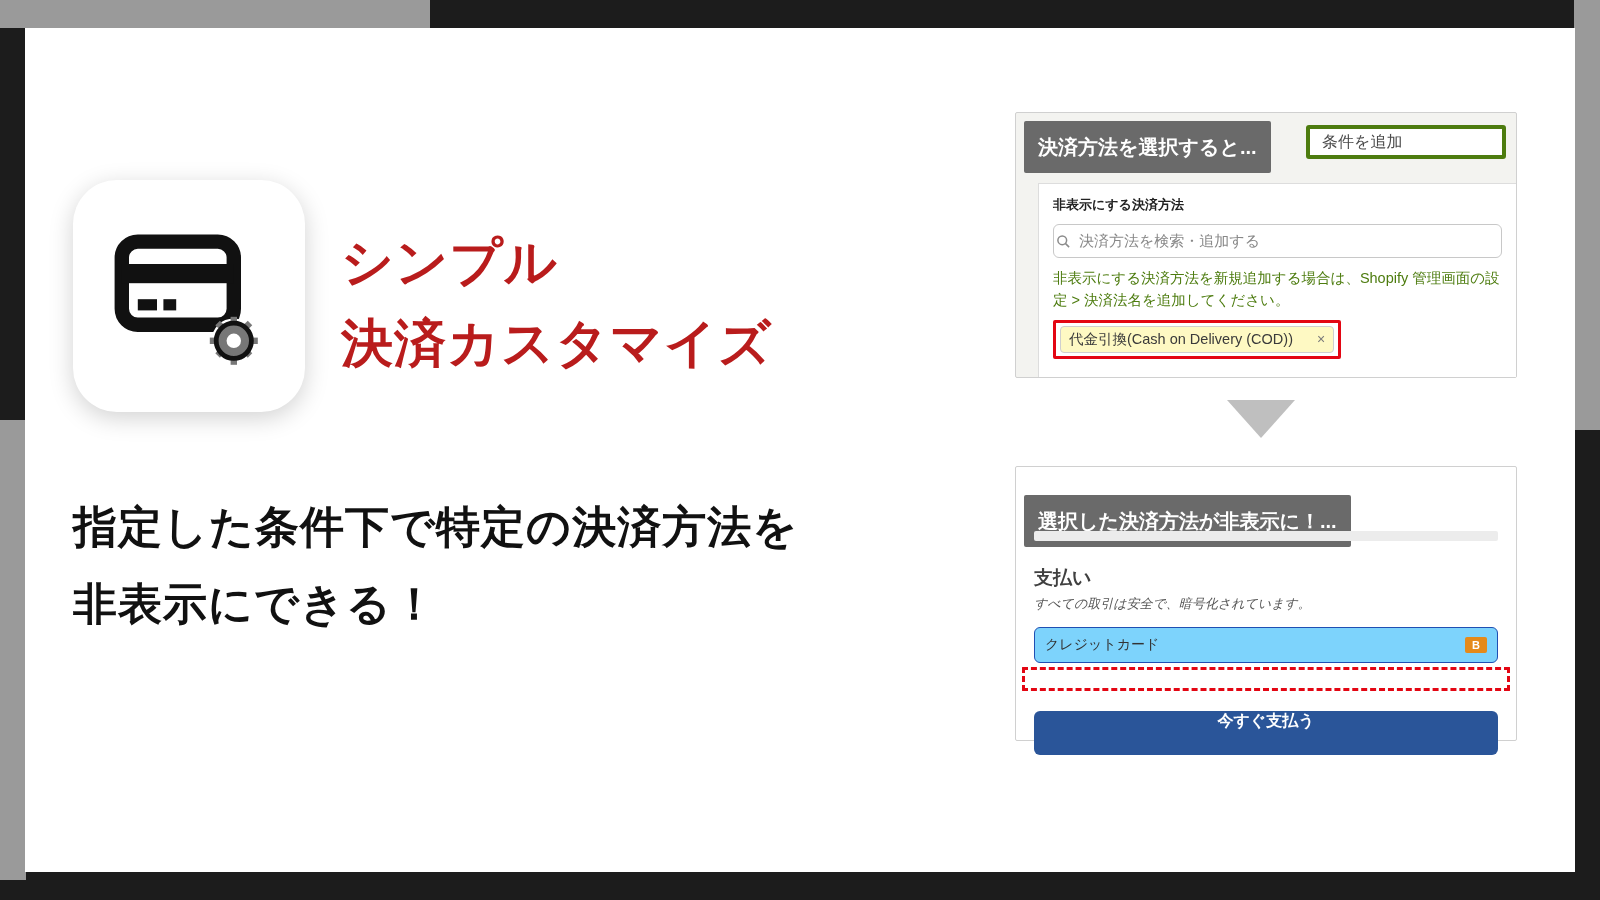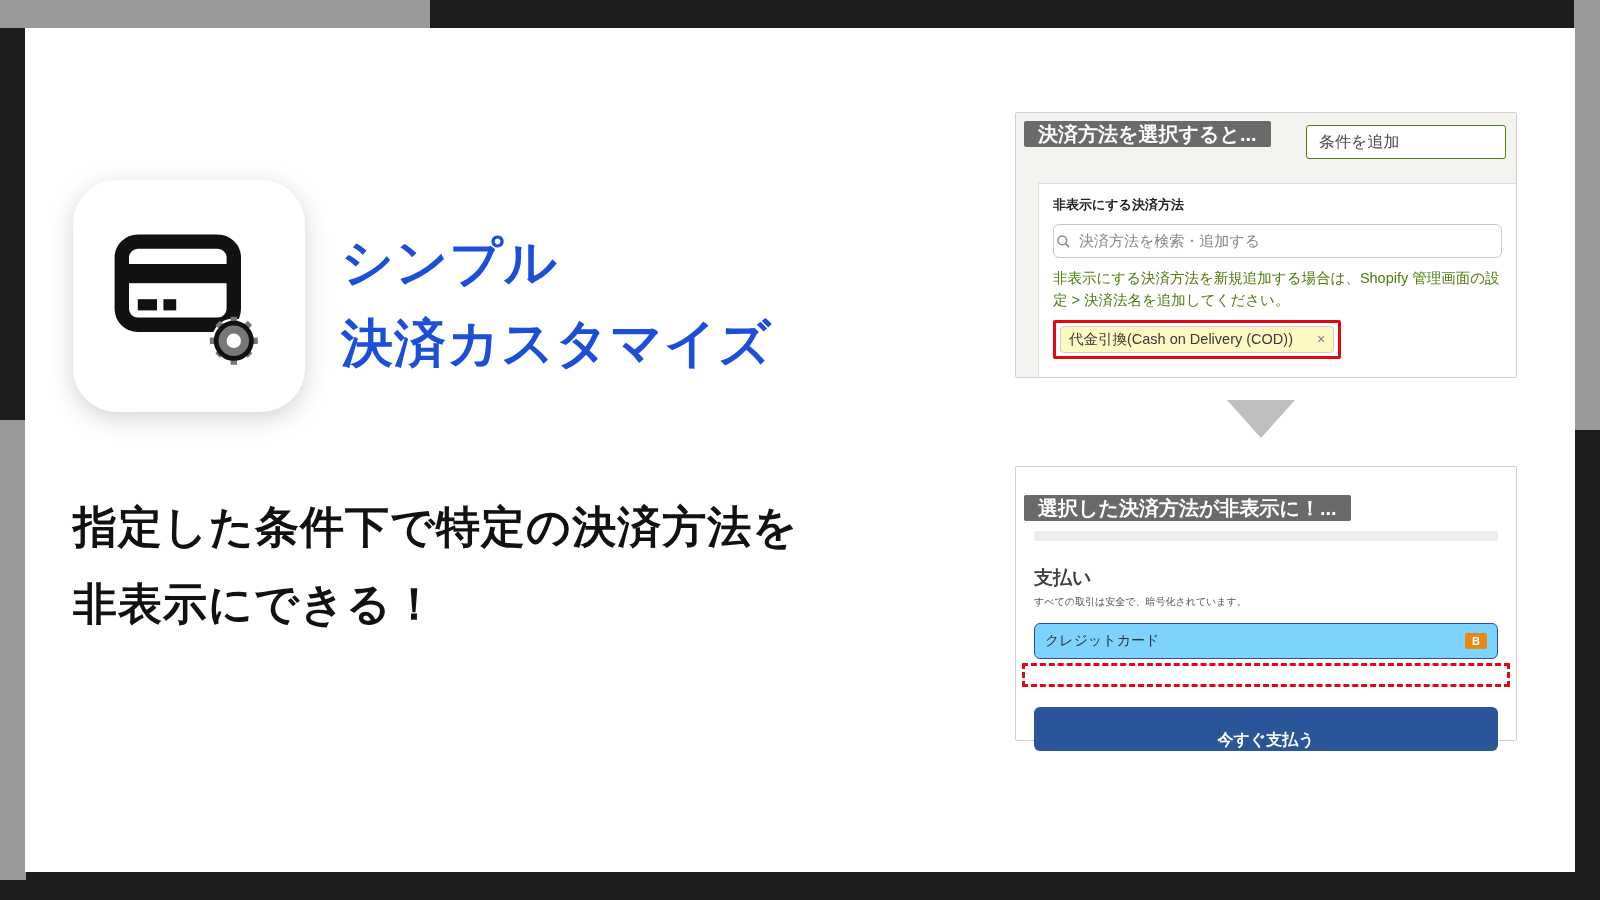--- a/index.html
+++ b/index.html
@@ -30,21 +30,21 @@
     border-radius: 44px;
     background: #fff;
     box-shadow: 0 6px 24px rgba(0,0,0,0.18);
     display: flex; align-items: center; justify-content: center;
   }
   .headline {
     position: absolute;
     left: 316px; top: 194px;
     font-size: 52px; font-weight: 800;
     line-height: 1.55;
-    color: #1d4ed8;
+    color: #b91c1c;
     letter-spacing: 1px;
   }
   .subhead {
     position: absolute;
     left: 48px; top: 460px;
     font-size: 44px; font-weight: 800;
     line-height: 1.75;
     color: #111;
     letter-spacing: 1px;
   }
@@ -53,30 +53,30 @@
   .panel-a {
     position: absolute;
     right: 58px; top: 84px;
     width: 502px; height: 266px;
     border: 1px solid #d0d0d0;
     background: #f3f3f0;
     border-radius: 2px;
   }
   .tab-active {
     position: absolute; left: 8px; top: 8px;
-    height: 26px; padding: 0 14px;
+    height: 52px; padding: 0 14px;
     background: #6a6a6a; color: #fff;
     font-weight: 700; font-size: 20px;
     display: flex; align-items: center;
     border-radius: 2px;
   }
   .tab-inactive {
     position: absolute; left: 290px; top: 12px;
     height: 34px; width: 200px;
-    background: #fff; border: 1px solid #4d7c0f;
+    background: #fff; border: 4px solid #4d7c0f;
     font-size: 16px; color: #4b4b4b;
     display: flex; align-items: center; padding: 0 12px;
     border-radius: 3px;
   }
   .inner-card {
     position: absolute; left: 22px; right: 0; top: 70px; bottom: 0;
     background: #fff; border: 1px solid #ddd; border-right: none; border-bottom: none;
     padding: 12px 14px;
   }
   .inner-card h4 { font-size: 13px; font-weight: 700; color: #222; margin-bottom: 10px;}
@@ -117,21 +117,21 @@
     right: 58px; top: 438px;
     width: 502px; height: 275px;
     border: 1px solid #d0d0d0;
     background: #fff;
     border-radius: 2px;
   }
   .panel-b .tab-active { left: 8px; top: 8px; margin-top: 20px; }
   .pay-body { position: absolute; left: 18px; right: 18px; top: 64px; }
   .thinbar { height: 10px; background: #ececec; border-radius: 2px; margin-bottom: 24px;}
   .pay-title { font-size: 19px; font-weight: 700; color: #404040; }
-  .pay-sub { font-size: 10px; color: #555; margin-top: 4px; }
+  .pay-sub { font-size: 13px; color: #555; margin-top: 4px; font-style: italic; }
   .pay-row {
     margin-top: 14px;
     height: 36px;
     border: 1px solid #1f4fb3;
     border-radius: 6px;
     background: #7dd3fc;
     display: flex; align-items: center; justify-content: space-between;
     padding: 0 10px;
     font-size: 14px; color: #333;
   }
@@ -147,21 +147,21 @@
     height: 24px;
     border: 3px dashed #e30613;
     border-radius: 1px;
   }
   .pay-btn {
     margin-top: 48px;
     height: 44px;
     background: #2a5599;
     color: #fff; font-weight: 700; font-size: 16px;
     border-radius: 6px;
-    display: flex; align-items: flex-end; justify-content: center;
+    display: flex; align-items: flex-start; justify-content: center;
   }
 </style>
 </head>
 <body>
 
 <div class="deco-top"></div>
 <div class="deco-left"></div>
 <div class="deco-right"></div>
 
 <div class="canvas">

